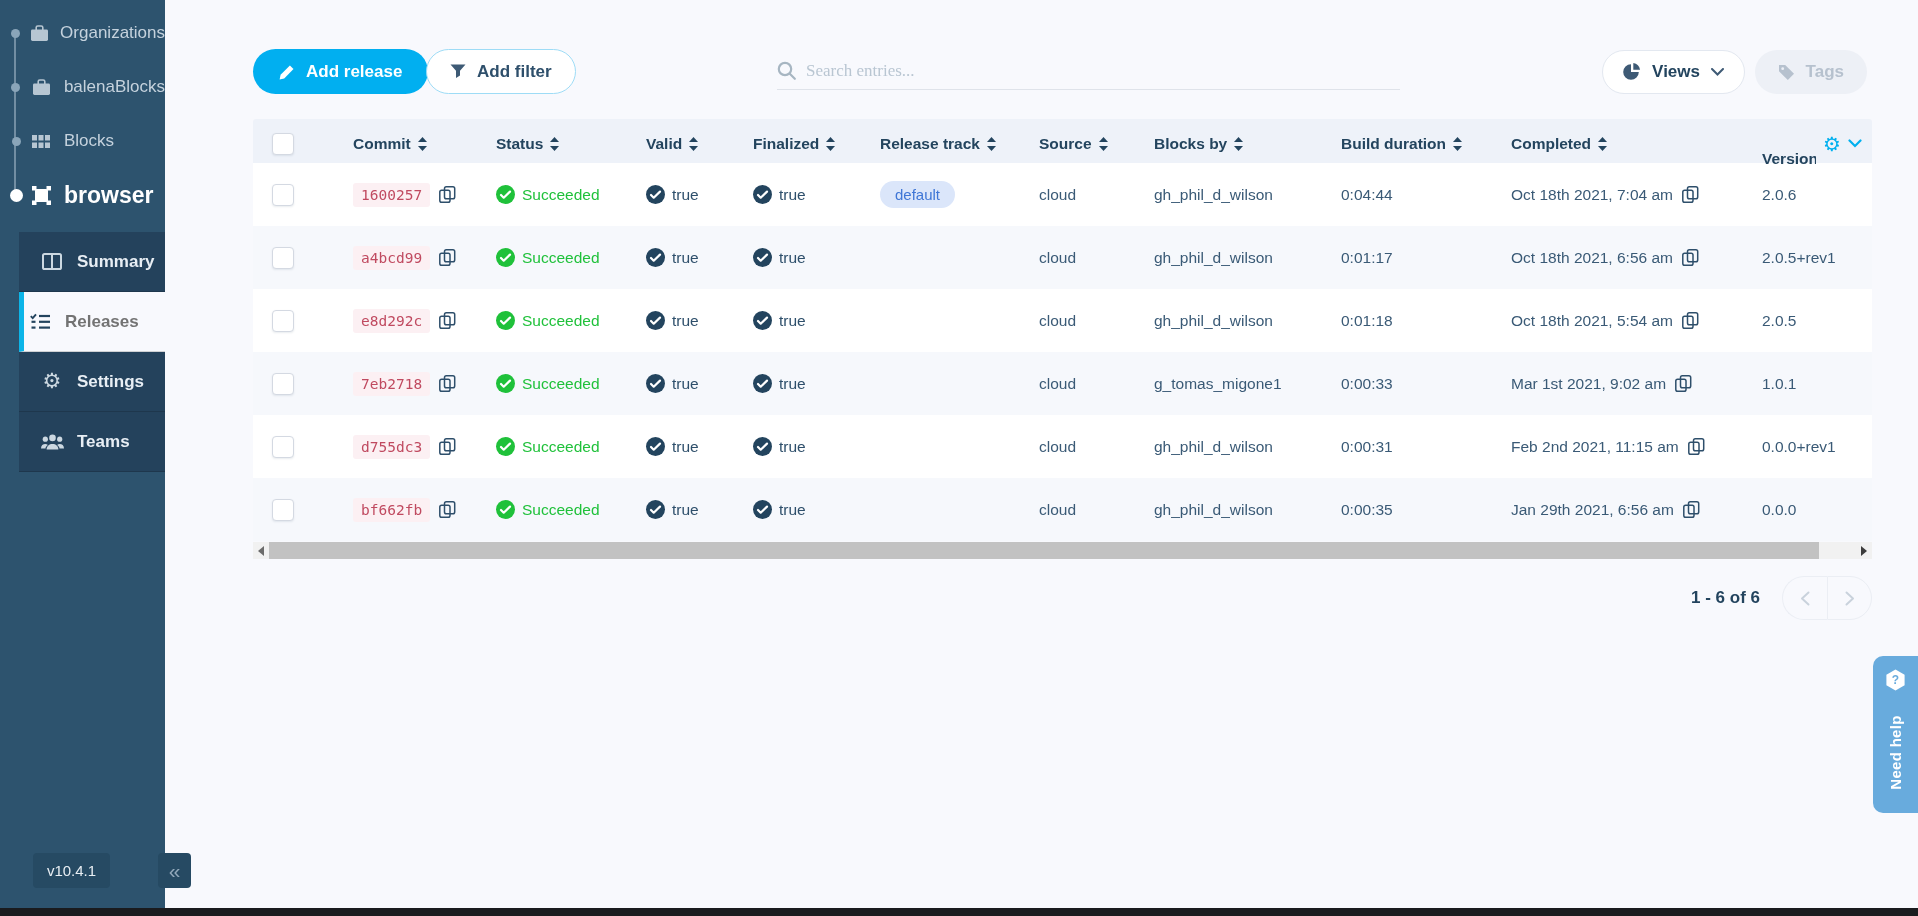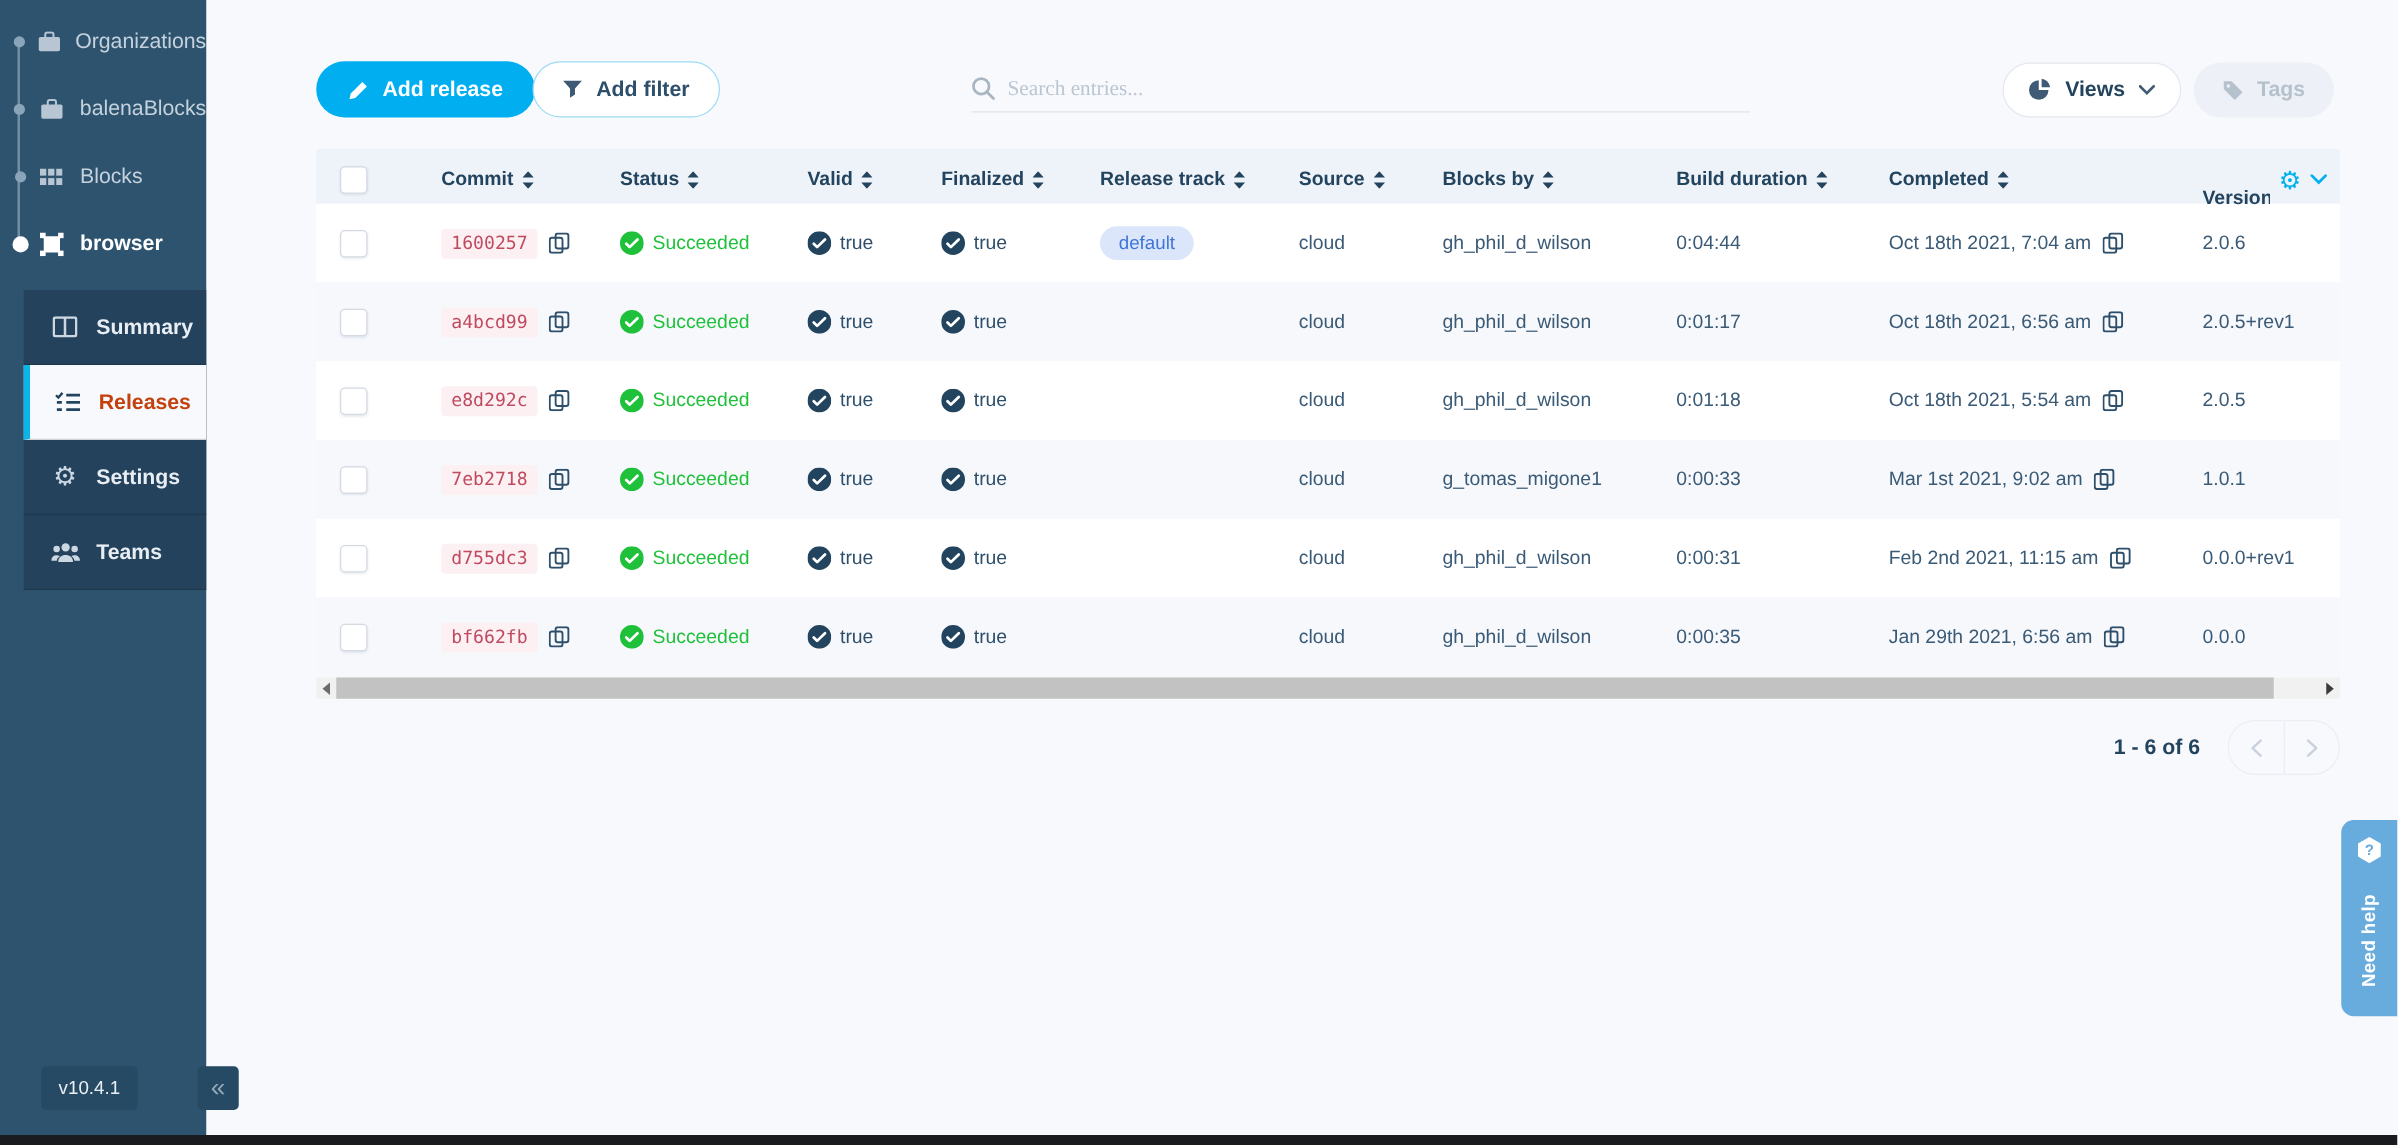--- a/index.html
+++ b/index.html
@@ -8,27 +8,27 @@
 
   
   .sidebar { position:absolute; left:0; top:0; width:165px; height:908px; background:#2d536e; z-index:5; }
   .tree { position:relative; padding-top:6px; }
   .tree-line { position:absolute; left:14px; top:33px; width:2px; height:162px; background:rgba(200,215,228,0.45); }
   .tree-item { height:54px; display:flex; align-items:center; padding-left:9px; position:relative; color:#c5d2dd; font-size:17px; cursor:pointer; }
   .dotcol { width:14px; display:flex; justify-content:center; margin-right:9px; z-index:1; }
   .tree-dot { width:9px; height:9px; border-radius:50%; background:#8aa5b9; }
   .tree-item.current .tree-dot { width:13px; height:13px; background:#ffffff; }
   .tree-icon { width:22px; margin-right:10px; color:#b7c6d2; display:flex; align-items:center; }
-  .tree-item.current { color:#ffffff; font-weight:bold; font-size:17px; }
+  .tree-item.current { color:#ffffff; font-weight:bold; font-size:23px; }
   .tree-item.current .tree-icon { color:#ffffff; }
 
   .menu { margin-left:19px; margin-top:10px; background:#24425c;text-align:center; }
   .menu-item { height:60px; display:flex; align-items:center; padding-left:21px; color:#e8eef4; font-size:17px; font-weight:700; border-bottom:1px solid rgba(0,0,0,0.16); cursor:pointer; }
   .menu-icon { width:24px; margin-right:13px; color:#ccd8e1; display:flex; align-items:center; justify-content:center; }
-  .menu-item.active { background:#f8f9fd; color:#c2410c; border-left:5px solid #0cb5e8; padding-left:18px; }
+  .menu-item.active { background:#f8f9fd; color:#737373; border-left:5px solid #0cb5e8; padding-left:4px; }
   .menu-item.active .menu-icon { color:#23445e; }
   .gear-glyph { font-family:"DejaVu Sans", sans-serif; font-size:21px; line-height:1; }
 
   .version-badge { position:absolute; left:33px; bottom:20px; width:77px; height:35px; background:#264a63; border-radius:4px; color:#e8eef3; font-size:15px; display:flex; align-items:center; justify-content:center; }
   .collapse-btn { position:absolute; left:158px; bottom:20px; width:33px; height:35px; background:#264a63; border-radius:4px; color:#93a9bb; font-size:21px; display:flex; align-items:center; justify-content:center; cursor:pointer; }
 
   .bottom-strip { position:absolute; left:0; bottom:0; width:1918px; height:8px; background:#1a1b1e; z-index:6; }
 
   
   .main { position:absolute; left:207px; top:0; width:1711px; height:896px; }

